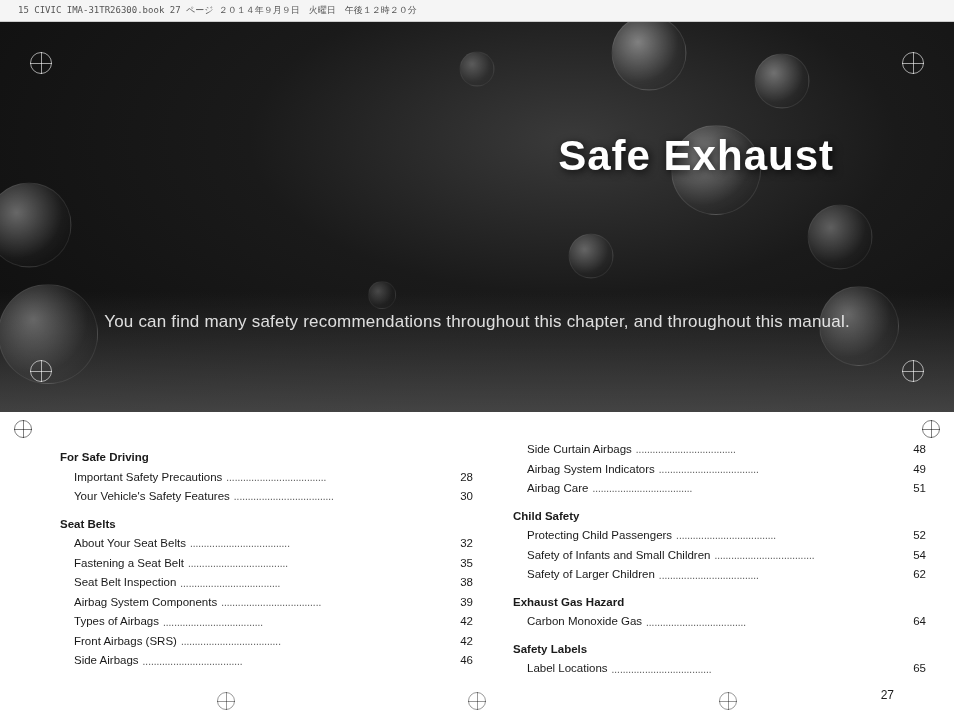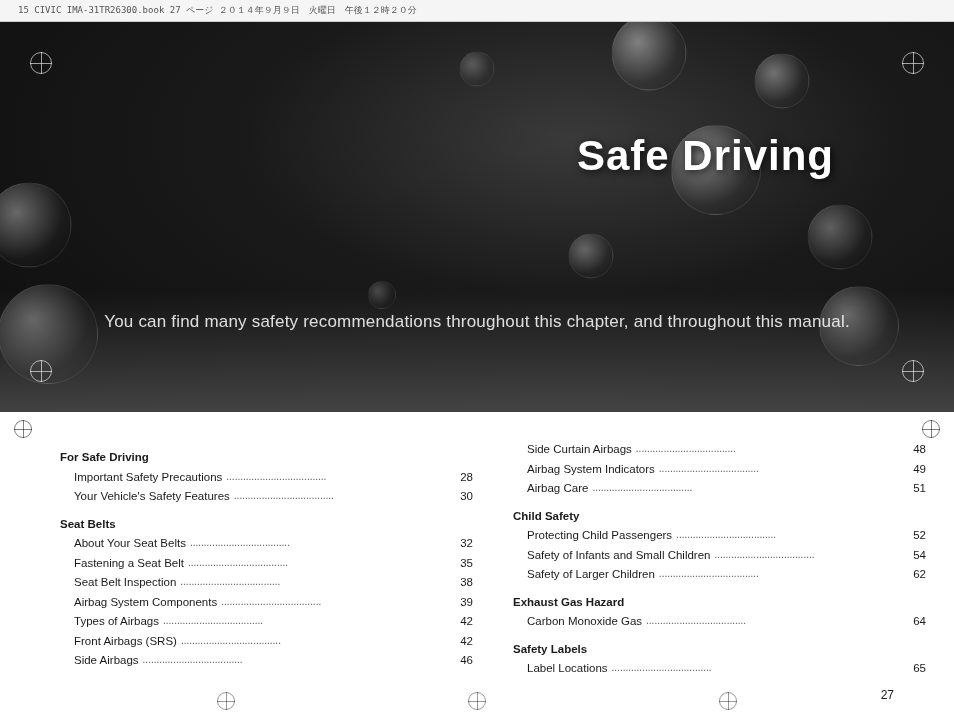--- a/index.html
+++ b/index.html
@@ -222,21 +222,21 @@
       height: 18px;
       border-radius: 50%;
       border: 1px solid rgba(0,0,0,0.4);
       top: 50%;
       left: 50%;
       transform: translate(-50%, -50%);
     }
 
     .toc-row {
       display: flex;
-      align-items: flex-start;
+      align-items: center;
       gap: 2px;
       font-size: 11.5px;
       line-height: 1.7;
       padding-left: 14px;
     }
     .toc-row-label { white-space: nowrap; }
     .dots {
       flex: 1;
       overflow: hidden;
       white-space: nowrap;
@@ -285,21 +285,21 @@
     <div class="crosshair crosshair-tr">
       <div class="crosshair-circle"></div>
     </div>
     <div class="crosshair crosshair-bl">
       <div class="crosshair-circle"></div>
     </div>
     <div class="crosshair crosshair-br">
       <div class="crosshair-circle"></div>
     </div>
 
-    <h1 class="hero-title">Safe Driving</h1>
+    <h1 class="hero-title">Safe Exhaust</h1>
     <p class="hero-subtitle">You can find many safety recommendations throughout this chapter, and throughout this manual.</p>
   </div>
 
   <div class="content-section">
 
     <div class="content-crosshair cc-tl">
       <div class="content-crosshair-circle"></div>
     </div>
     <div class="content-crosshair cc-tr">
       <div class="content-crosshair-circle"></div>

